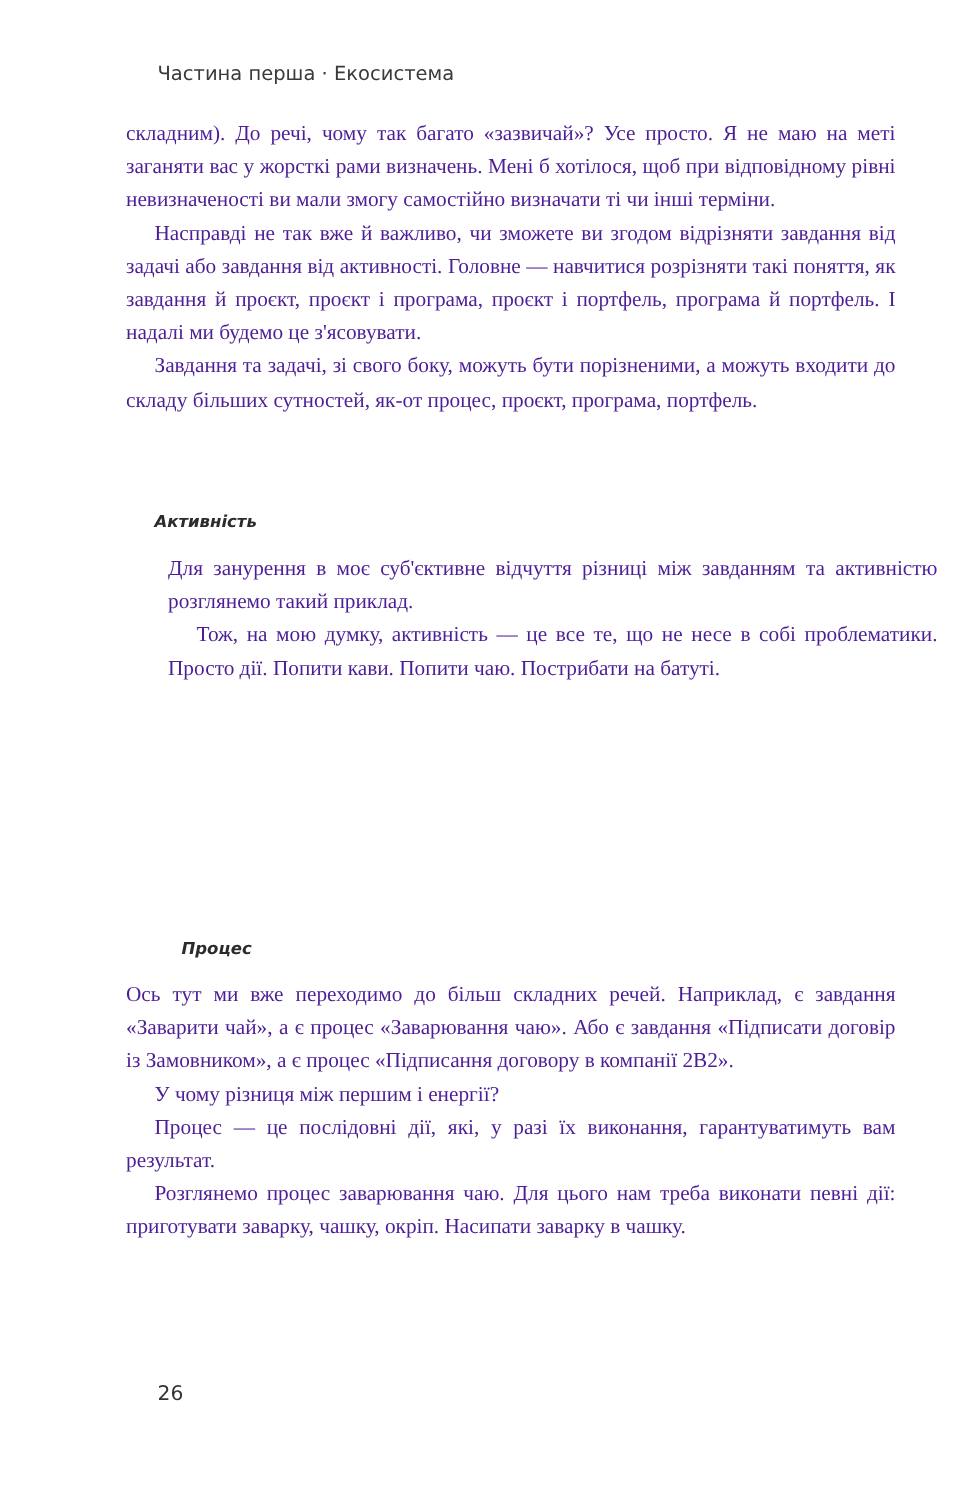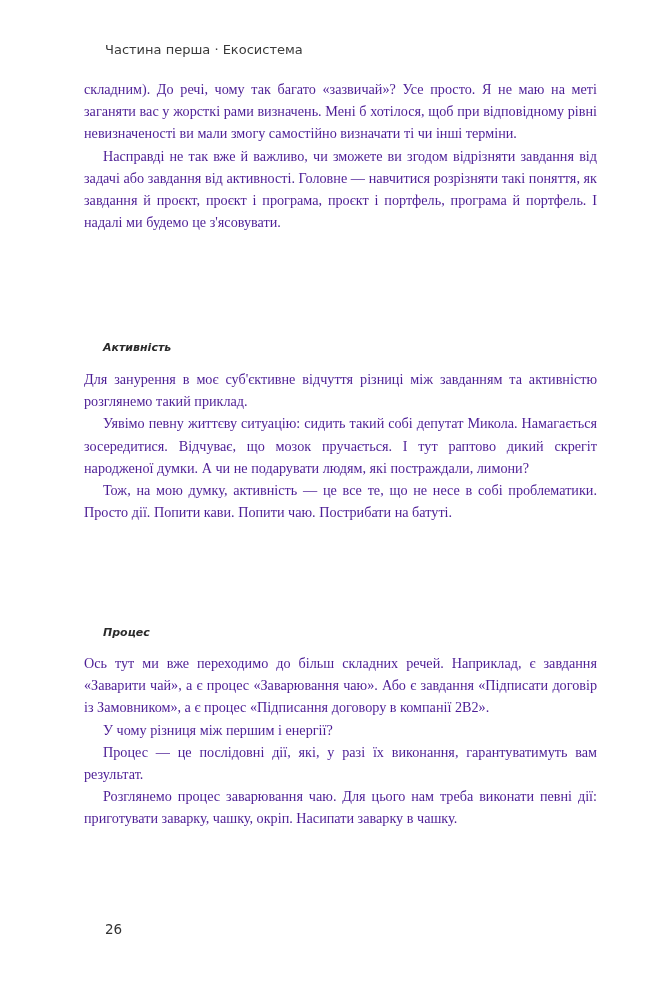--- a/index.html
+++ b/index.html
@@ -26,39 +26,39 @@
       font-family: "DejaVu Sans", "Liberation Sans", sans-serif;
       font-style: italic; font-weight: bold; font-size: 11px; color: #2b2b2b;
     }
     .page-number {
       position: absolute; left: 105px; top: 921px;
       font-family: "DejaVu Sans", "Liberation Sans", sans-serif;
       font-size: 13.5px; color: #333; text-align: center;
     }
     #block1 { top: 78px; }
     #head1 { top: 341px; }
-    #block2 { top: 368px; }
-    #head2 { top: 626px; }
+    #block2 { top: 368px; margin-left: 28px; }
+    #head2 { top: 626px; margin-left: 18px; }
     #block3 { top: 652px; }
   </style>
 </head>
 <body>
 
 <div class="page">
   <div class="running-head">Частина перша · Екосистема</div>
 
   <div class="text-block" id="block1">
     <p>складним). До речі, чому так багато «зазвичай»? Усе просто. Я не маю на меті заганяти вас у жорсткі рами визначень. Мені б хотілося, щоб при відповідному рівні невизначеності ви мали змогу самостійно визначати ті чи інші терміни.</p>
     <p class="indent">Насправді не так вже й важливо, чи зможете ви згодом відрізняти завдання від задачі або завдання від активності. Головне — навчитися розрізняти такі поняття, як завдання й проєкт, проєкт і програма, проєкт і портфель, програма й портфель. І надалі ми будемо це з'ясовувати.</p>
+    <p class="indent">Завдання та задачі, зі свого боку, можуть бути порізненими, а можуть входити до складу більших сутностей, як-от процес, проєкт, програма, портфель.</p>
   </div>
 
   <div class="heading" id="head1">Активність</div>
   <div class="text-block" id="block2">
     <p>Для занурення в моє суб'єктивне відчуття різниці між завданням та активністю розглянемо такий приклад.</p>
-    <p class="indent">Уявімо певну життєву ситуацію: сидить такий собі депутат Микола. Намагається зосередитися. Відчуває, що мозок пручається. І тут раптово дикий скрегіт народженої думки. А чи не подарувати людям, які постраждали, лимони?</p>
     <p class="indent">Тож, на мою думку, активність — це все те, що не несе в собі проблематики. Просто дії. Попити кави. Попити чаю. Пострибати на батуті.</p>
   </div>
 
   <div class="heading" id="head2">Процес</div>
   <div class="text-block" id="block3">
     <p>Ось тут ми вже переходимо до більш складних речей. Наприклад, є завдання «Заварити чай», а є процес «Заварювання чаю». Або є завдання «Підписати договір із Замовником», а є процес «Підписання договору в компанії 2B2».</p>
     <p class="indent">У чому різниця між першим і енергії?</p>
     <p class="indent">Процес — це послідовні дії, які, у разі їх виконання, гарантуватимуть вам результат.</p>
     <p class="indent">Розглянемо процес заварювання чаю. Для цього нам треба виконати певні дії: приготувати заварку, чашку, окріп. Насипати заварку в чашку.</p>
   </div>

